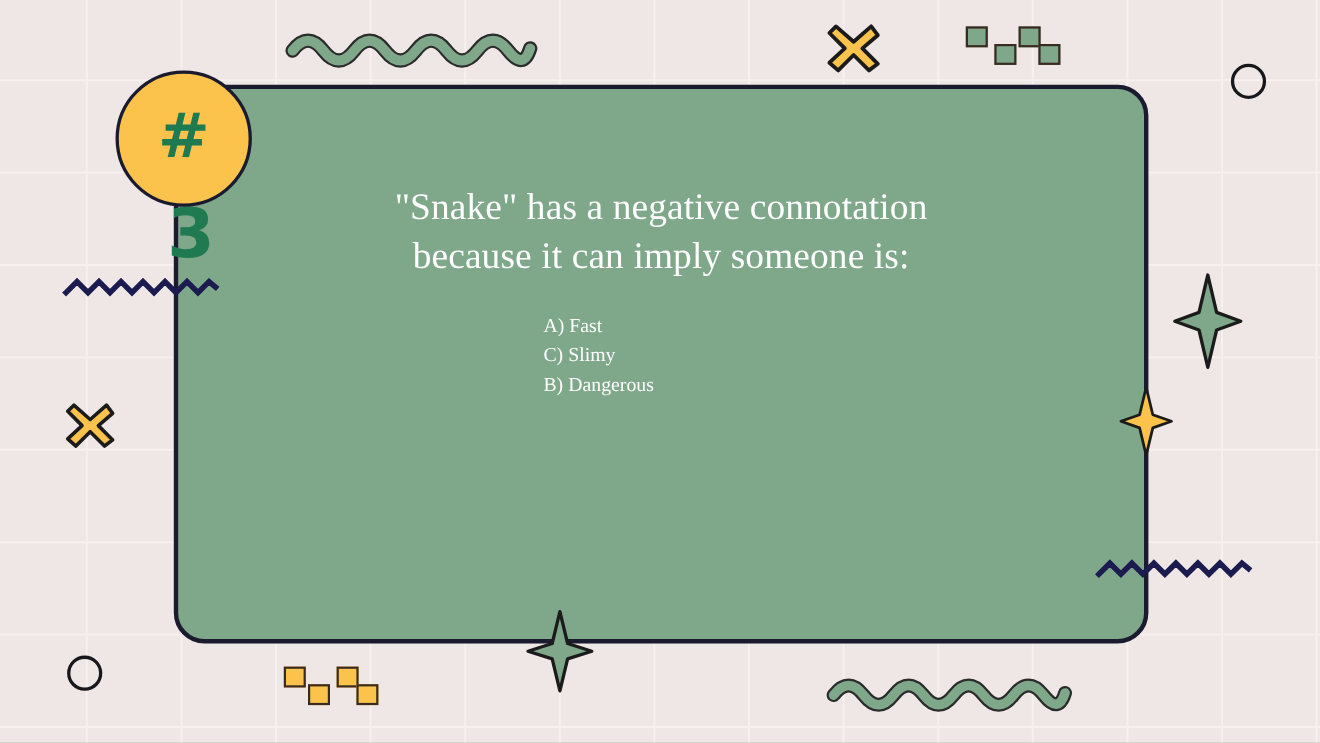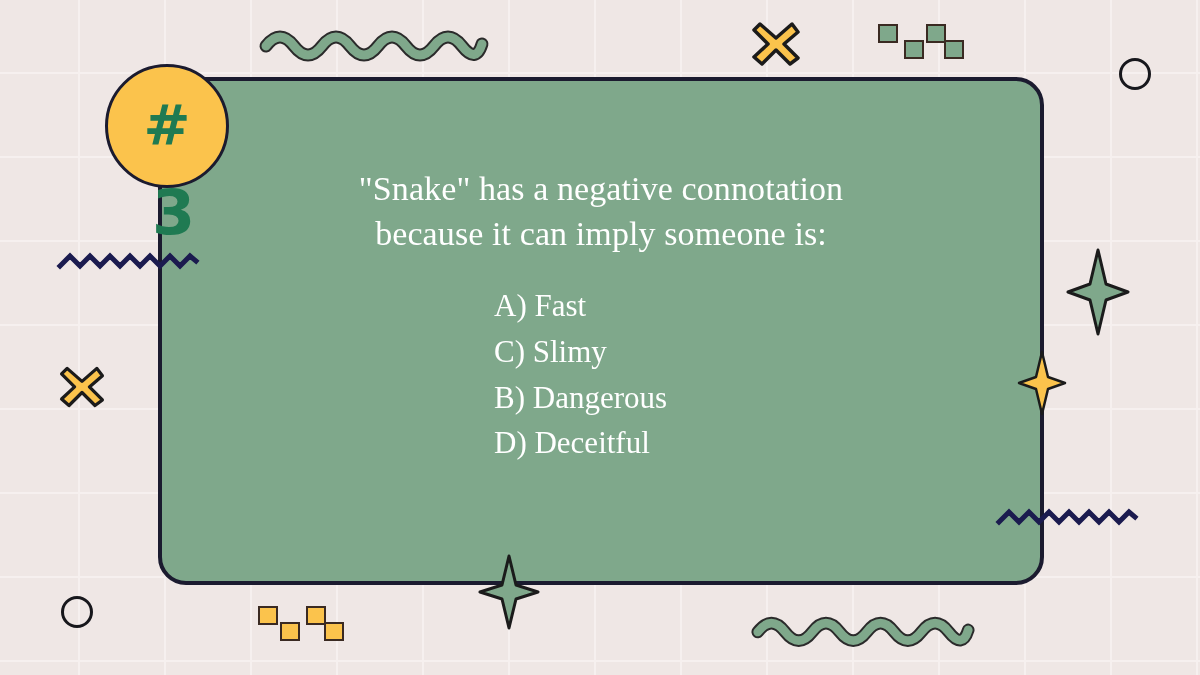--- a/index.html
+++ b/index.html
@@ -66,21 +66,21 @@
     line-height: 1.32;
     letter-spacing: .1px;
   }
 
   #options {
     margin-top: 26px;
     width: 300px;
     margin-left: 86px;
     text-align: left;
     color: #ffffff;
-    font-size: 31px;
+    font-size: 18px;
     line-height: 1.48;
   }
   .option { white-space: normal; }
 
   
   #badge {
     position: absolute;
     left: 105px;
     top: 64px;
     width: 124px;
@@ -184,21 +184,20 @@
     </svg>
   </div>
 
   <div id="card">
     <div id="card-inner">
       <div id="question">"Snake" has a negative connotation because it can imply someone is:</div>
       <div id="options">
         <div class="option">A) Fast</div>
         <div class="option">C) Slimy</div>
         <div class="option">B) Dangerous</div>
-        <div class="option">D) Deceitful</div>
       </div>
     </div>
   </div>
 
   <div id="slide-number">3</div>
 
   <div id="badge">
     <span id="badge-hash">#</span>
   </div>
 

